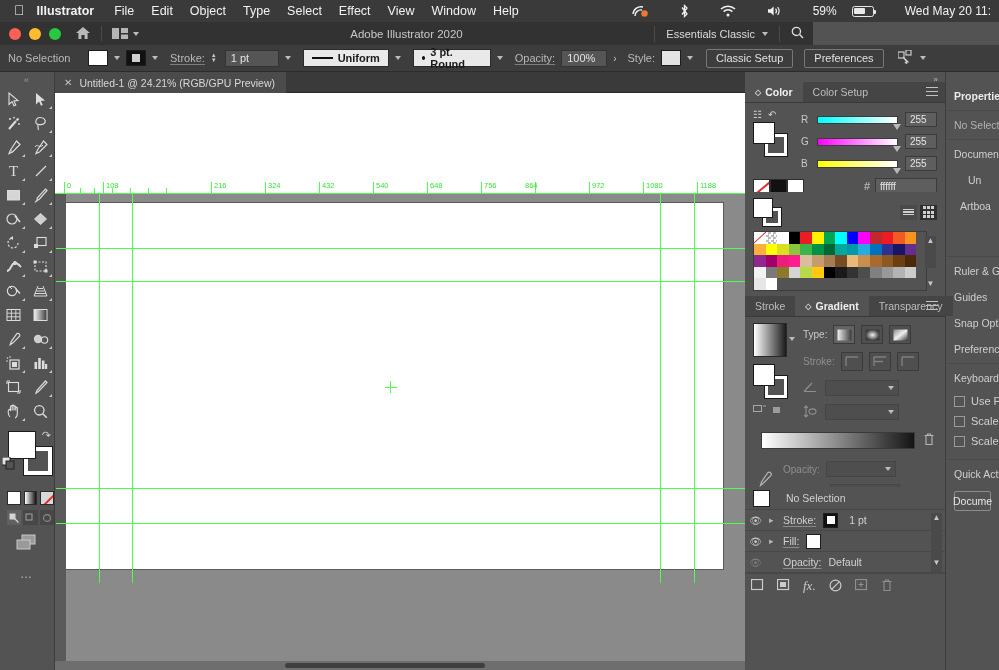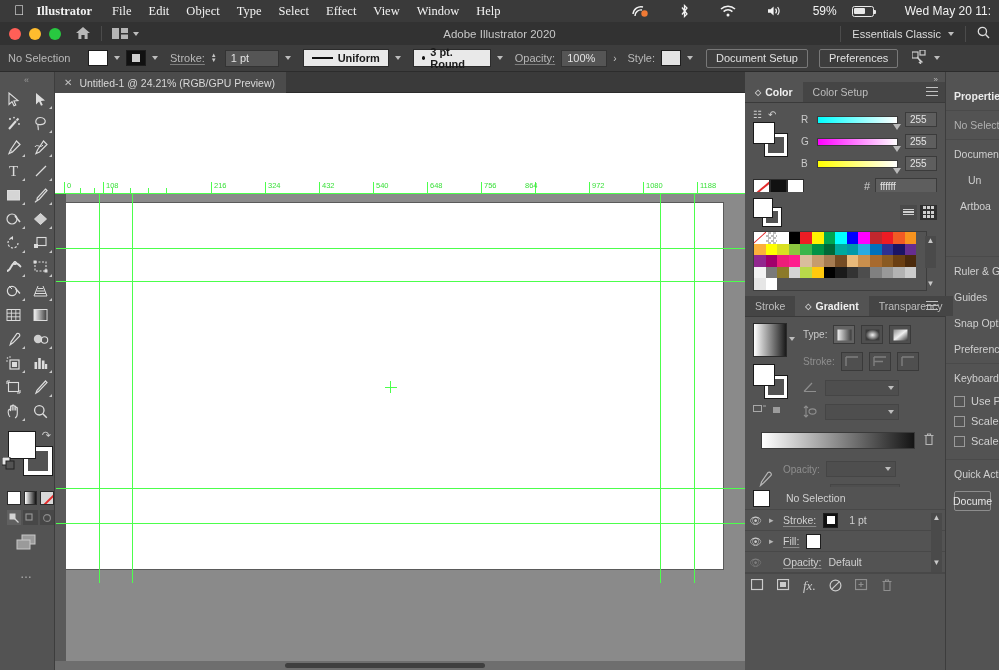--- a/index.html
+++ b/index.html
@@ -12,37 +12,37 @@
   }
   .root { position:relative; width:999px; height:670px; }
 
   
   .macbar {
     position:absolute; left:0; top:0; width:999px; height:22px;
     background:#3a3a3a; display:flex; align-items:center;
     padding:0 8px; color:#f2f2f2; font-size:12.5px;
   }
   .macbar .apple { font-size:14px; margin:0 12px 2px 6px; }
-  .macbar .mi { margin-right:17px; white-space:nowrap;font-family:Liberation Serif, serif; }
+  .macbar .mi { margin-right:17px; white-space:nowrap; }
   .macbar .mi.bold { font-weight:bold; margin-right:20px; }
   .macbar .right { margin-left:auto; display:flex; align-items:center; gap:11px; }
   .macbar .right .itm { display:flex; align-items:center;margin-left:20px; }
   .battpct { font-size:12px; }
   .batt {
     width:22px; height:11px; border:1.3px solid #e8e8e8; border-radius:2.5px;
     position:relative; display:inline-block; margin-left:4px;
   }
   .batt::after{ content:""; position:absolute; right:-3px; top:3px; width:2px; height:4px;
     background:#e8e8e8; border-radius:0 1px 1px 0;}
   .batt i{ position:absolute; left:1.3px; top:1.3px; bottom:1.3px; width:55%;
     background:#e8e8e8; border-radius:1px; display:block;}
 
   
   .titlebar {
-    position:absolute; left:0; top:22px; width:999px; height:23px;
+    position:absolute; left:0; top:22px; width:813px; height:23px;
     background:#323232; display:flex; align-items:center; padding:0 9px;
   }
   .traffic { display:flex; gap:8px; align-items:center; }
   .dot { width:12px; height:12px; border-radius:50%; }
   .dot.r{background:#ff5f57;} .dot.y{background:#febc2e;} .dot.g{background:#28c840;}
   .home-ic { margin-left:14px; color:#b8b8b8; }
   .vsep { width:1px; height:15px; background:#4b4b4b; margin:0 10px; }
   .arr-lay { display:flex; align-items:center; gap:5px; color:#b5b5b5; }
   .apptitle {
     position:absolute; left:0; right:0; text-align:center;
@@ -373,21 +373,21 @@
       <span class="capdot"></span>
       <span>3 pt. Round</span>
     </span>
     <span class="chev"></span>
     <span class="ctl-label ul" style="margin-left:6px">Opacity:</span>
     <span class="inputbox" style="width:46px">100%</span>
     <span style="color:#c4c4c4;font-size:10px">›</span>
     <span class="ctl-label" style="margin-left:5px">Style:</span>
     <span class="stylesw"></span>
     <span class="chev"></span>
-    <span class="pillbtn" style="margin-left:7px">Document Setup</span>
+    <span class="pillbtn" style="margin-left:7px">Classic Setup</span>
     <span class="pillbtn" style="margin-left:5px">Preferences</span>
     <span style="margin-left:8px">
       <svg width="16" height="14" viewBox="0 0 16 14">
           <rect x="0" y="2" width="6" height="6" fill="none" stroke="#ccc" stroke-width="1.2"></rect>
           <rect x="8" y="0" width="5" height="5" fill="none" stroke="#ccc" stroke-width="1.2"></rect>
           <path d="M5 7 L10 12 L7.5 12.5 L9 14" stroke="#ccc" stroke-width="1.2" fill="#ccc"></path>
         </svg>
     </span>
     <span class="chev"></span>
   </div>

